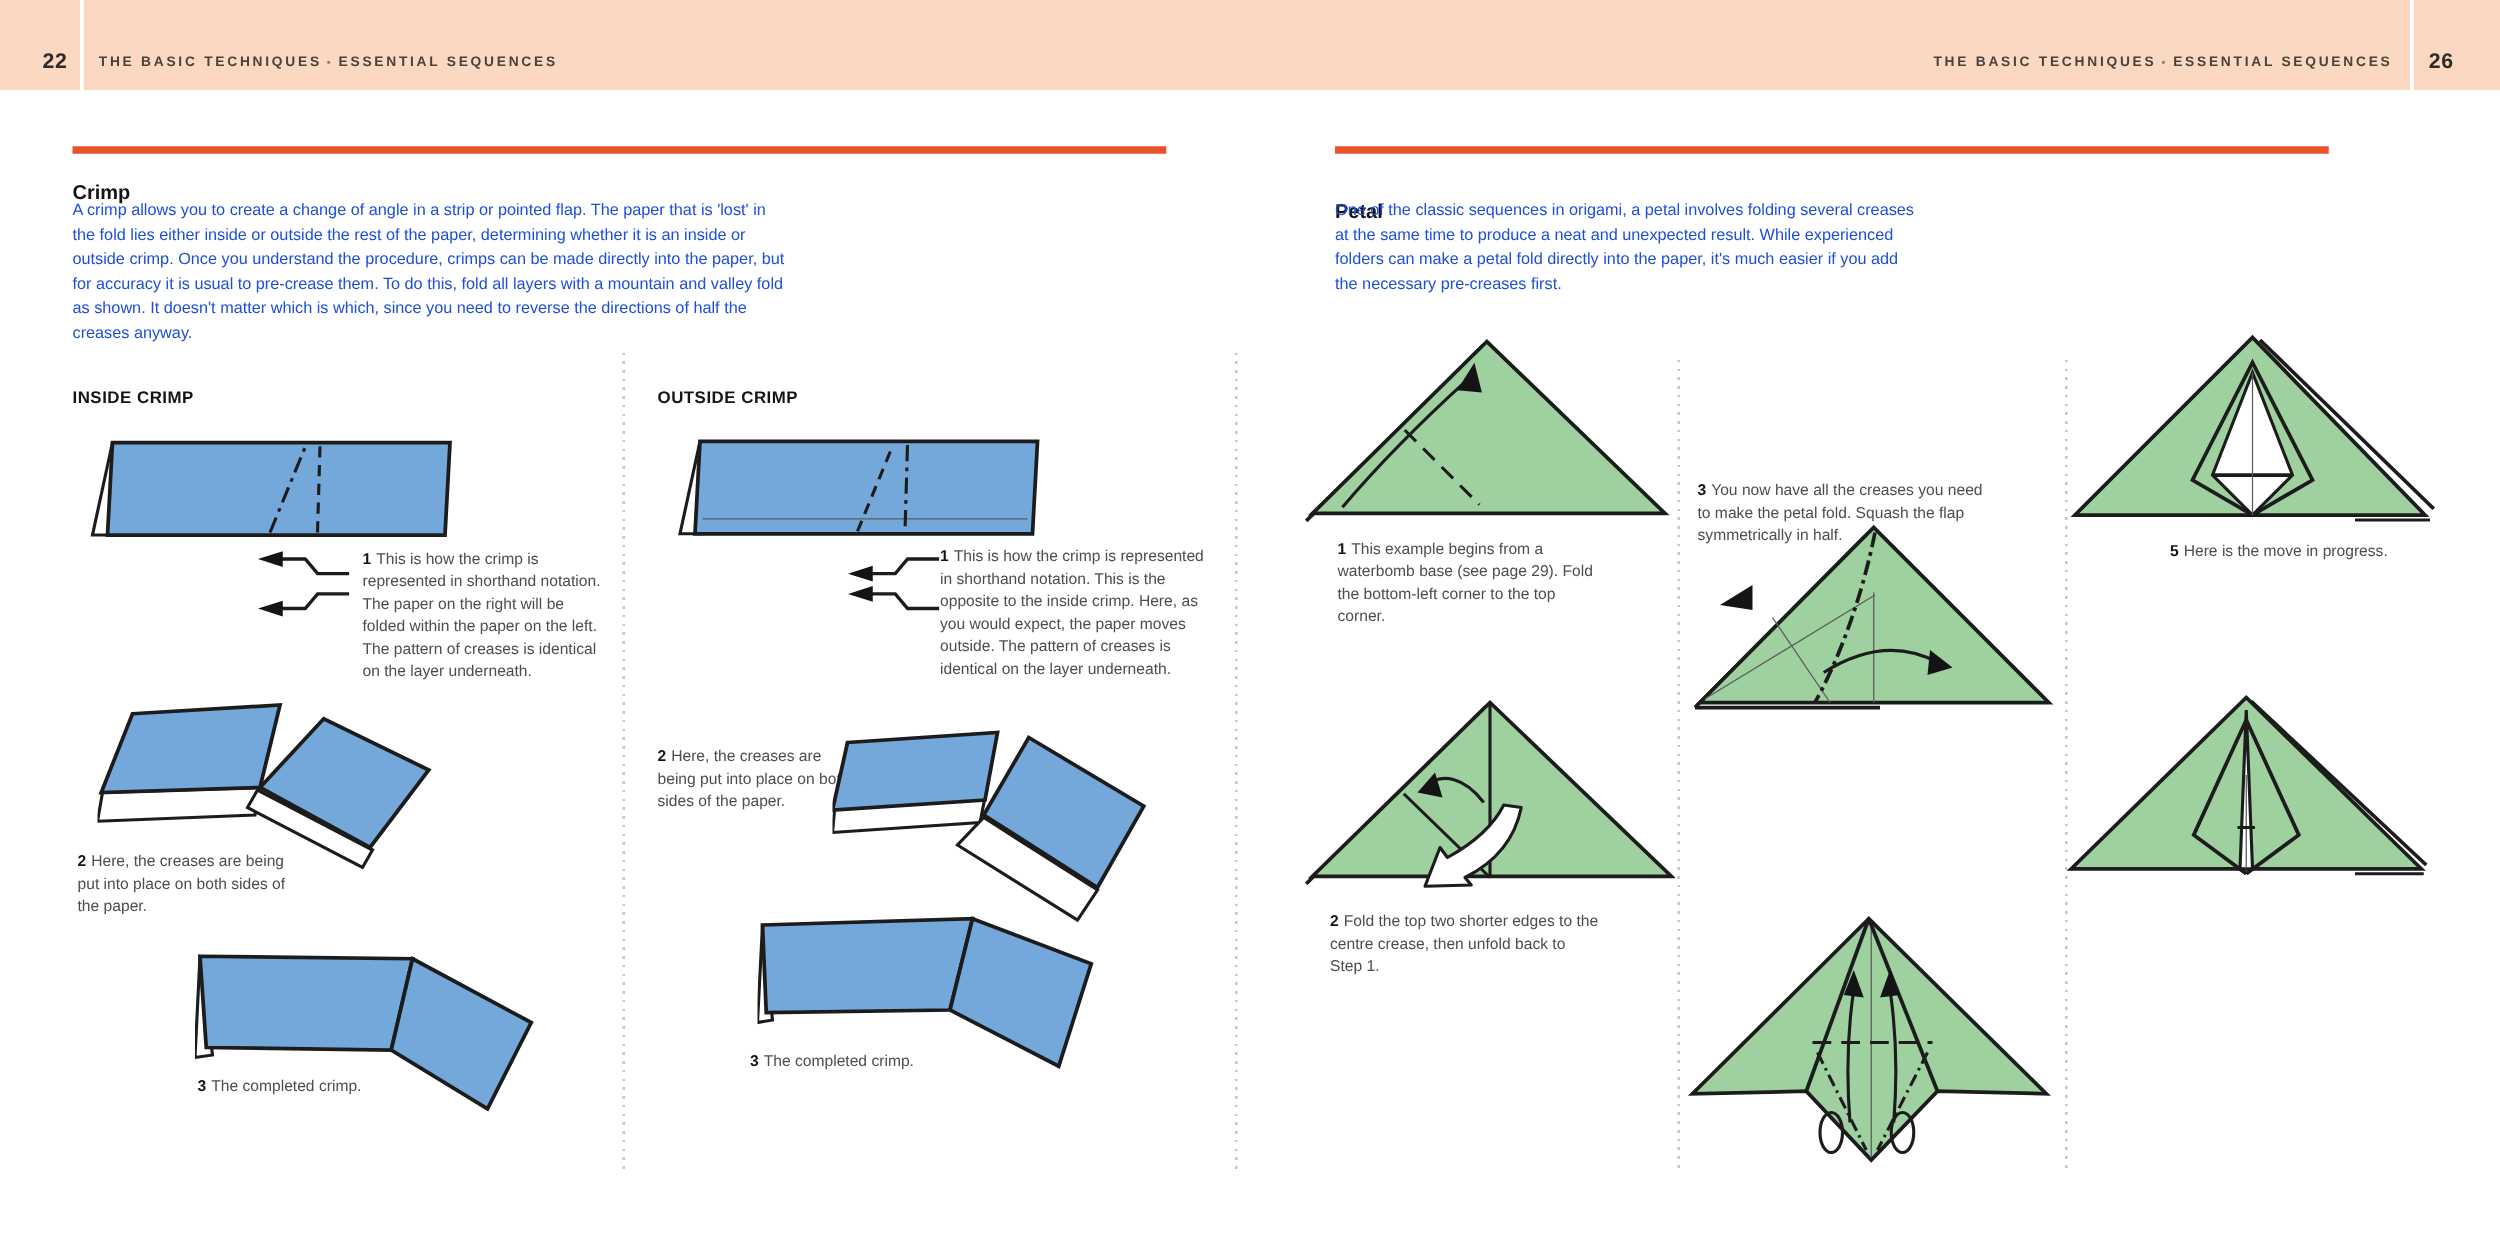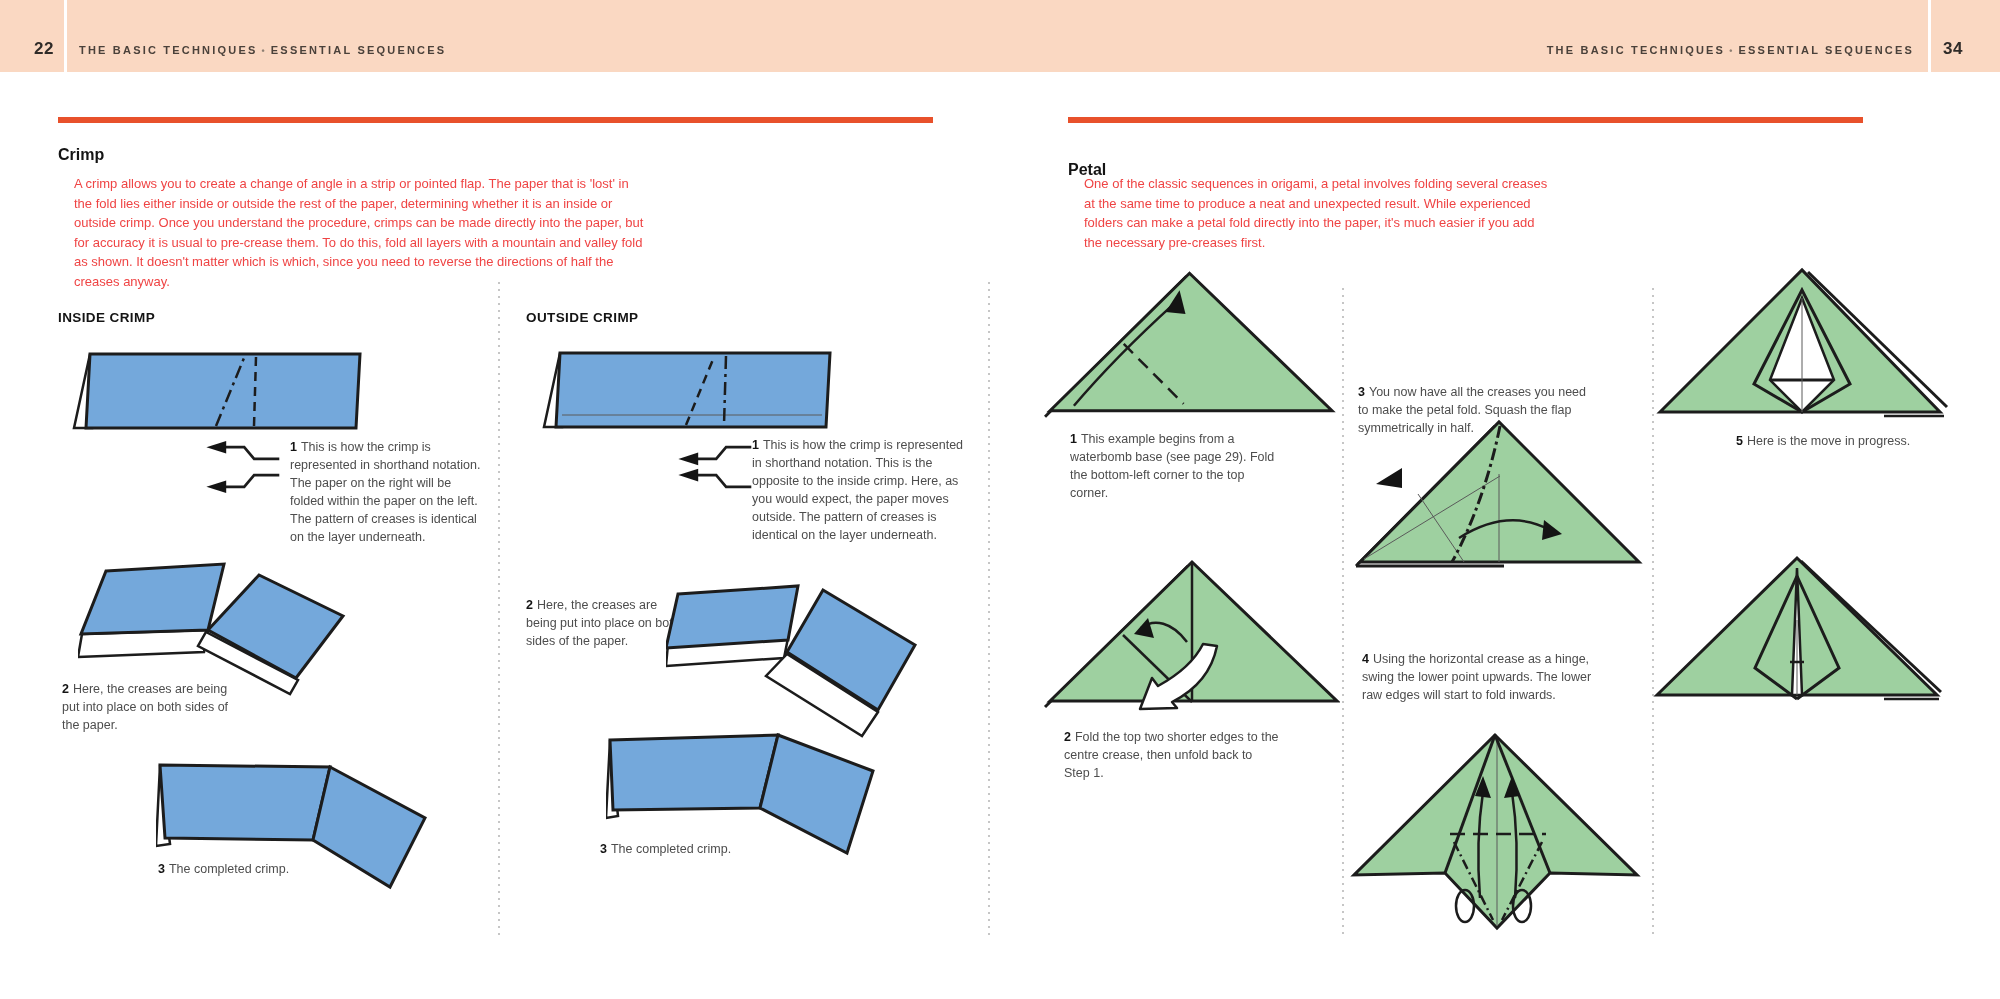--- a/index.html
+++ b/index.html
@@ -9,21 +9,21 @@
   }
   
   .band{position:absolute;left:0;top:0;width:2000px;height:72px;background:#fad8c2;}
   .pagenum{position:absolute;top:39px;font-size:17px;font-weight:700;color:#2f2b28;letter-spacing:.5px;}
   .hdr-title{position:absolute;top:44px;font-size:11px;font-weight:700;color:#4a413a;letter-spacing:2.2px;white-space:nowrap;text-align:right;}
   .hdr-title .sep{color:#8d7f73;font-size:9px;padding:0 4px;}
   .hdr-div{position:absolute;top:0;width:3px;height:72px;background:#ffffff;}
   
   .rule{position:absolute;height:6px;background:#e8512b;}
   .sec-title{position:absolute;font-size:16px;font-weight:700;color:#141414;}
-  .intro{position:absolute;font-size:13px;line-height:1.5;color:#ef4444;margin:16px;}
+  .intro{position:absolute;font-size:13px;line-height:1.5;color:#1d4ed8;margin:0;}
   .colhead{position:absolute;font-size:13.5px;font-weight:700;color:#141414;letter-spacing:.4px;margin-top:20px;}
   .cap{position:absolute;font-size:12.5px;line-height:1.44;margin:0;color:#4d4d4d;}
   .cap b{color:#141414;font-weight:700;margin-right:4px;}
   .vdot{position:absolute;width:2px;background-image:repeating-linear-gradient(to bottom,#c6c6c6 0 2px,transparent 2px 7px);}
   .diagram{position:absolute;}
   
   .pb{fill:#74a8db;stroke:#1c1c1c;stroke-width:3;stroke-linejoin:miter;}
   .pg{fill:#9ed0a0;stroke:#1c1c1c;stroke-width:3;stroke-linejoin:miter;}
   .pw{fill:#ffffff;stroke:#1c1c1c;stroke-width:2.5;stroke-linejoin:miter;}
   .ln{fill:none;stroke:#1c1c1c;stroke-width:3;}
@@ -40,21 +40,21 @@
   <div class="band"></div>
   <span class="pagenum" style="left:34px;">22</span>
   <div class="hdr-div" style="left:64px;"></div>
   <div class="hdr-title" style="left:79px;">
     <span>THE BASIC TECHNIQUES</span><span class="sep">•</span><span>ESSENTIAL SEQUENCES</span>
   </div>
   <div class="hdr-title" style="right:86px;">
     <span>THE BASIC TECHNIQUES</span><span class="sep">•</span><span>ESSENTIAL SEQUENCES</span>
   </div>
   <div class="hdr-div" style="left:1928px;"></div>
-  <span class="pagenum" style="left:1943px;">34</span>
+  <span class="pagenum" style="left:1943px;">26</span>
 
   <div class="rule" style="left:58px;top:117px;width:875px;"></div>
   <h2 class="sec-title" style="left:58px;top:133px;">Crimp</h2>
   <p class="intro" style="left:58px;top:158px;width:575px;">A crimp allows you to create a change of angle in a strip or pointed flap. The paper that is 'lost' in the fold lies either inside or outside the rest of the paper, determining whether it is an inside or outside crimp. Once you understand the procedure, crimps can be made directly into the paper, but for accuracy it is usual to pre-crease them. To do this, fold all layers with a mountain and valley fold as shown. It doesn't matter which is which, since you need to reverse the directions of half the creases anyway.</p>
 
   <h3 class="colhead" style="left:58px;top:290px;">INSIDE CRIMP</h3>
   <h3 class="colhead" style="left:526px;top:290px;">OUTSIDE CRIMP</h3>
 
   <div class="vdot" style="left:498px;top:282px;height:655px;"></div>
   <div class="vdot" style="left:988px;top:282px;height:655px;"></div>
@@ -155,21 +155,20 @@
     <polygon class="pg" points="6,146 145,6 285,146"></polygon>
     <line class="thin" x1="145" y1="58" x2="145" y2="146"></line>
     <line class="thin" x1="10" y1="143" x2="146" y2="60"></line>
     <line class="thin" x1="64" y1="78" x2="110" y2="146"></line>
     <path class="ln" d="M 146,10 C 136,60 118,110 98,146" stroke-dasharray="12 4 3 4"></path>
     <path class="ln2" d="M 105,122 C 140,100 170,100 196,114"></path>
     <polygon class="blk" points="190,104 208,118 188,124"></polygon>
     <polygon class="blk" points="22,68 48,52 48,72"></polygon>
   </svg>
 
-  <p class="cap" style="left:1362px;top:650px;width:240px;"><b>4</b><span>Using the horizontal crease as a hinge, swing the lower point upwards. The lower raw edges will start to fold inwards.</span></p>
   <svg class="diagram" style="left:1350px;top:730px;" width="300" height="205" viewBox="0 0 300 205">
     <polygon class="pg" points="145,5 4,145 95,143 147,198 200,143 287,145"></polygon>
     <line class="thin" x1="147" y1="12" x2="147" y2="196"></line>
     <line class="ln" x1="145" y1="5" x2="95" y2="143"></line>
     <line class="ln" x1="145" y1="5" x2="200" y2="143"></line>
     <line class="ln2" x1="100" y1="104" x2="196" y2="104" stroke-dasharray="15 8"></line>
     <line class="ln2" x1="104" y1="112" x2="143" y2="190" stroke-dasharray="10 4 2 4"></line>
     <line class="ln2" x1="192" y1="112" x2="152" y2="190" stroke-dasharray="10 4 2 4"></line>
     <path class="ln2" d="M 130,168 C 127,130 128,95 133,62"></path>
       <polygon class="blk" points="125,66 133,46 141,68"></polygon>

